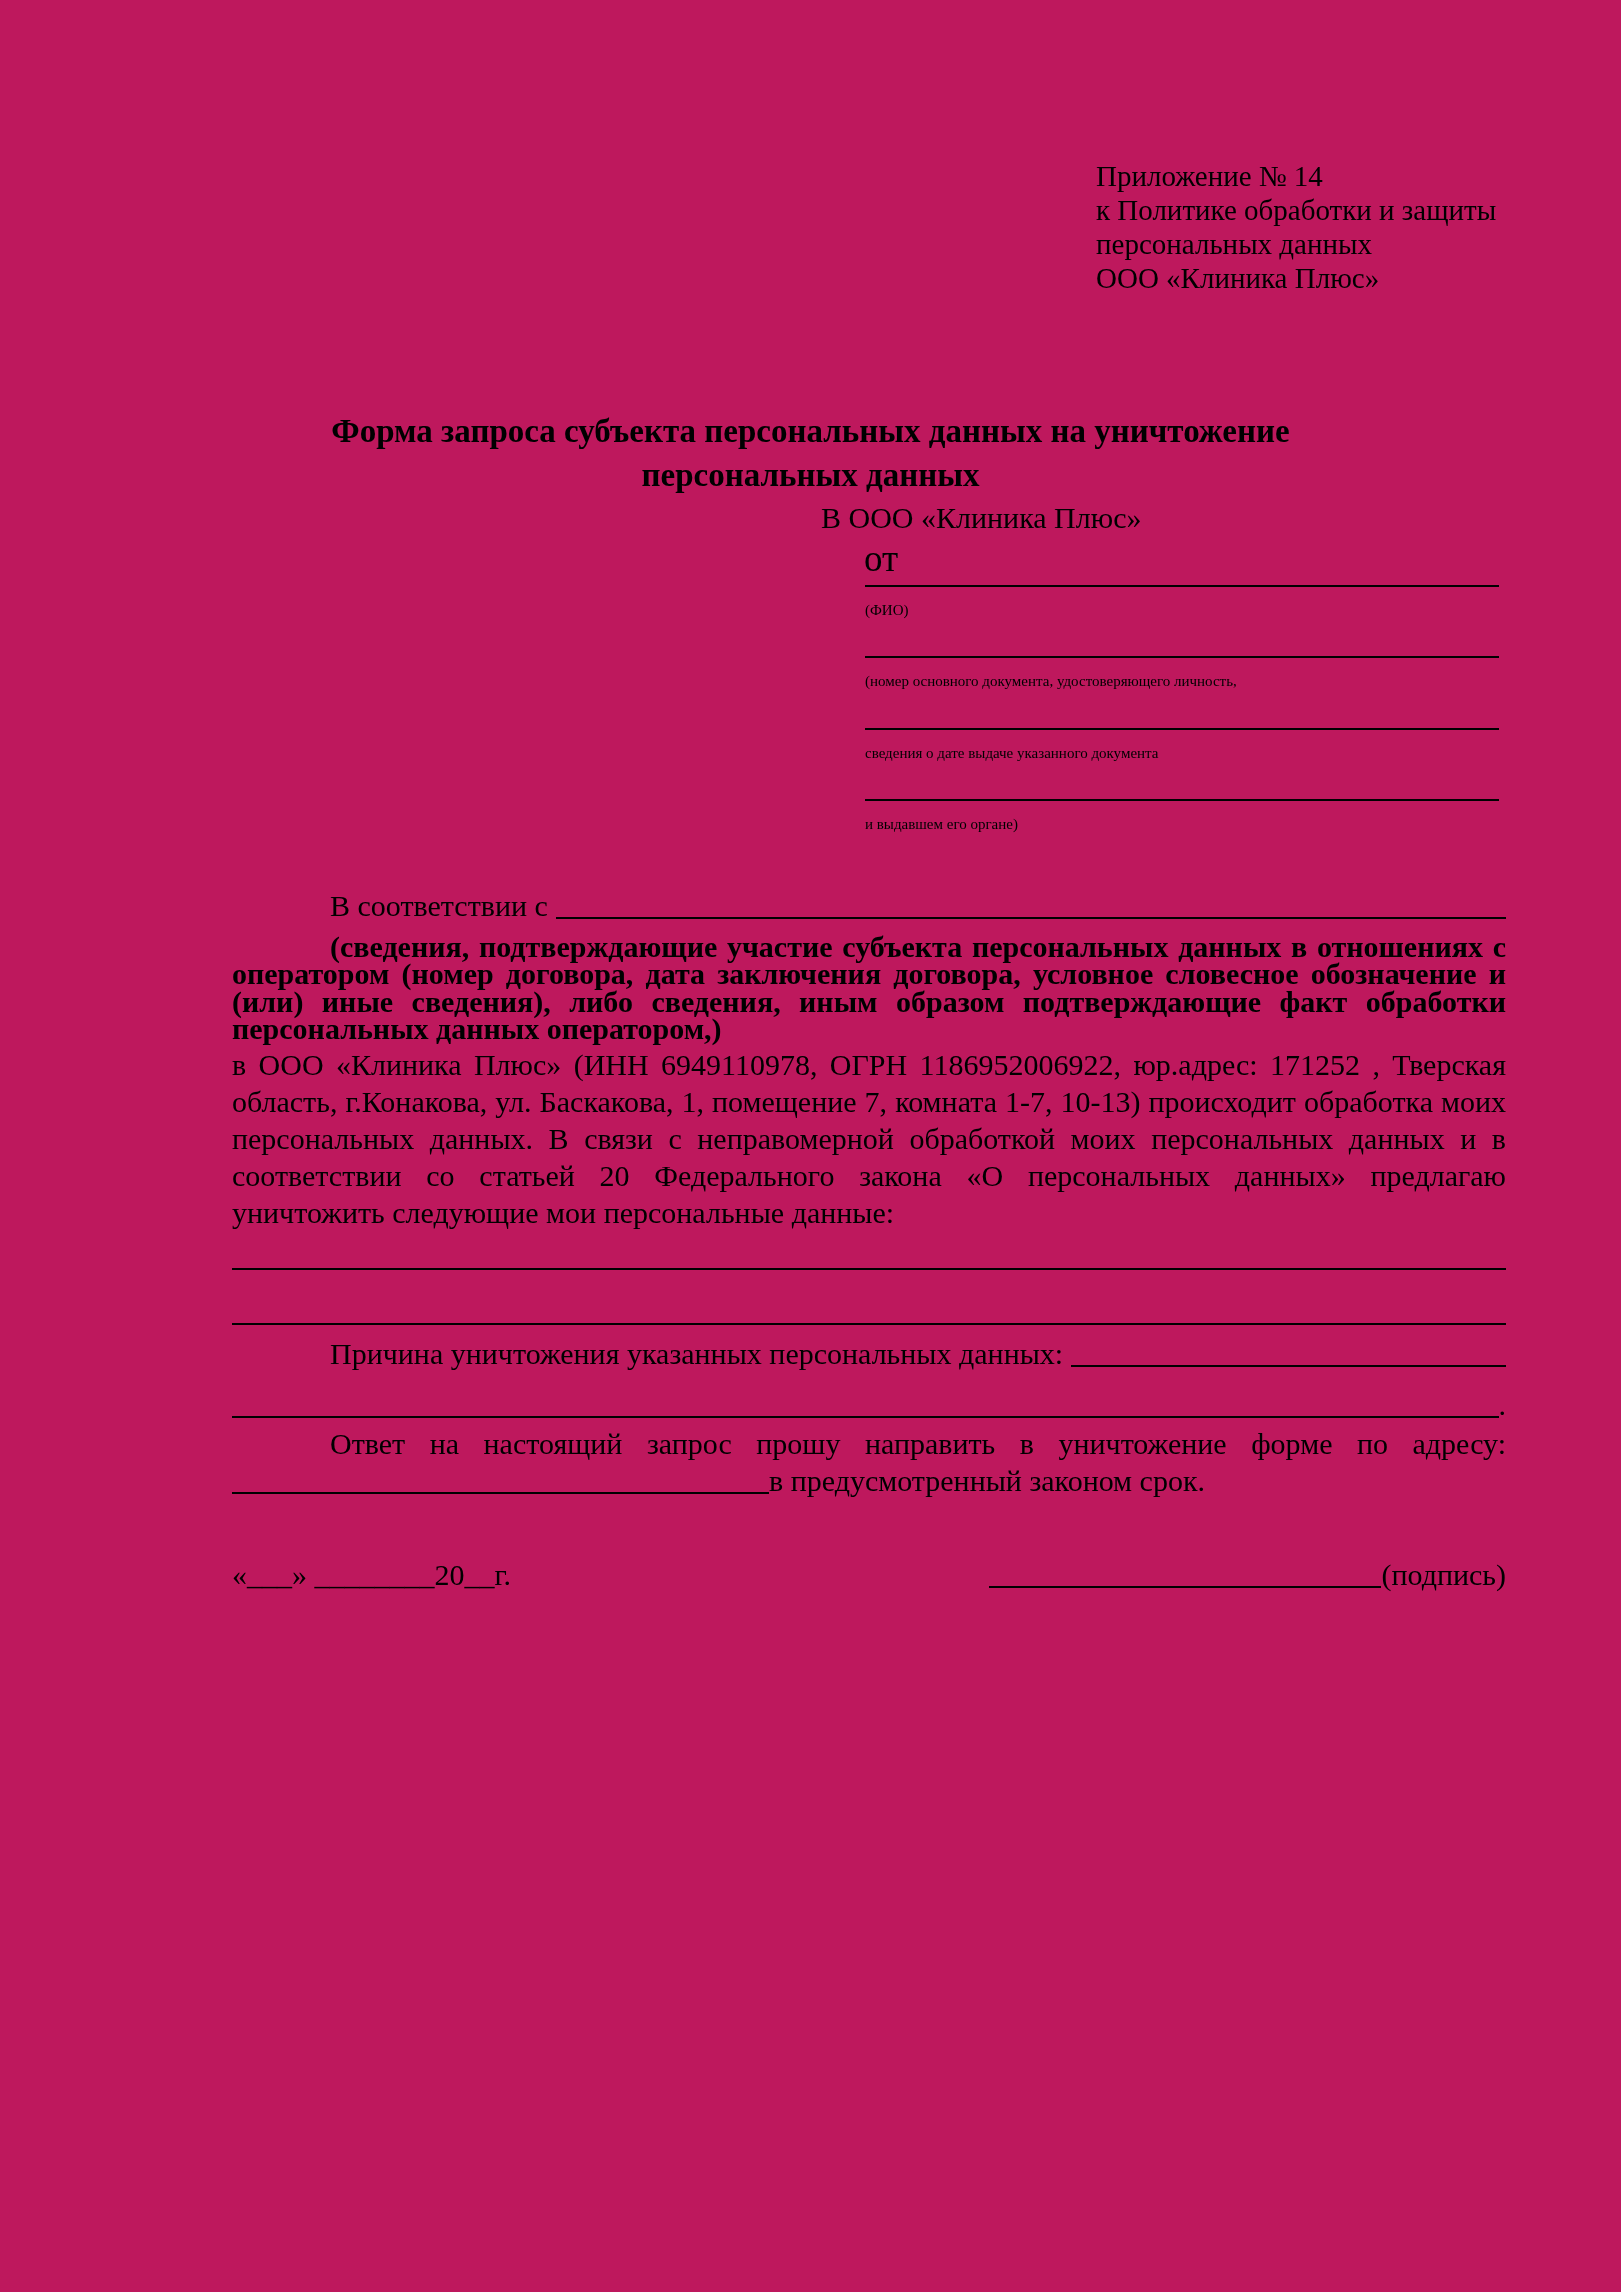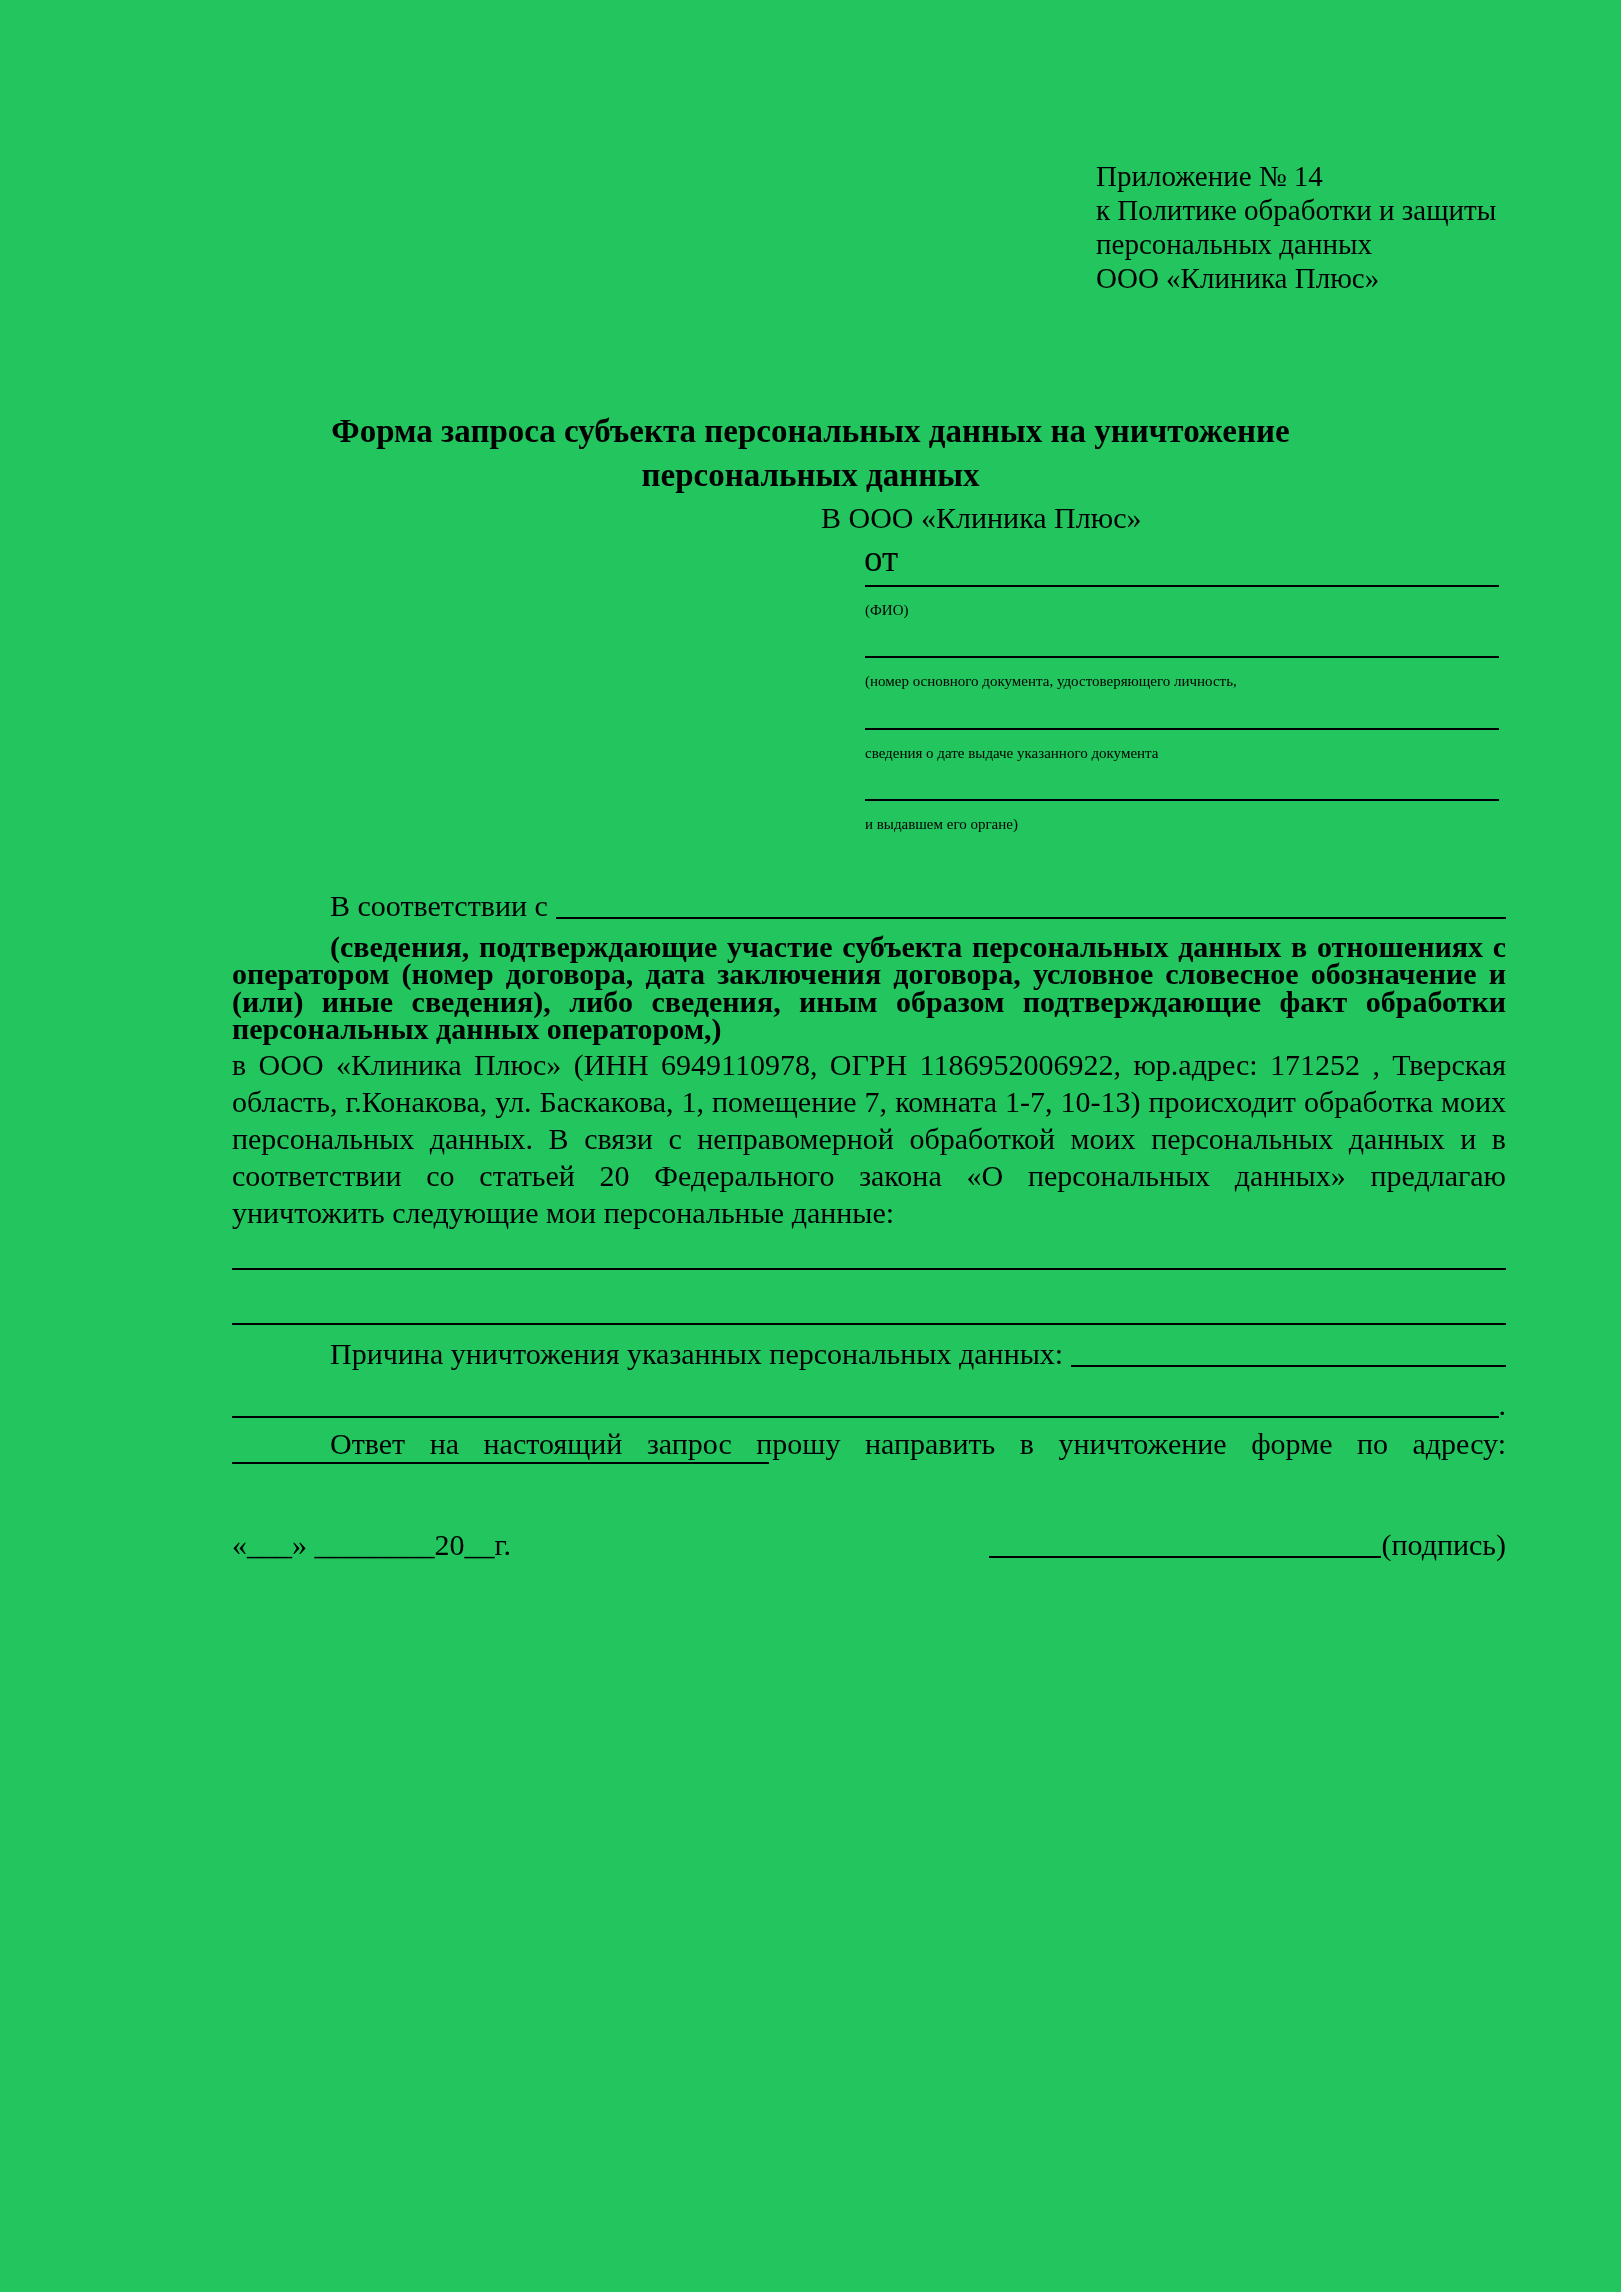--- a/index.html
+++ b/index.html
@@ -1,21 +1,21 @@
 <!DOCTYPE html>
 <html><head>
 <meta charset="utf-8">
 <style>
   * { margin:0; padding:0; box-sizing:border-box; }
   html,body { background:#ffffff; }
   .page {
     position:relative;
     width:1621px;
     height:2293px;
-    background:#22c55e;
+    background:#be185d;
     color:#000000;
     font-family:"Liberation Serif","DejaVu Serif",serif;
     overflow:hidden;
   }
   
   .header-block {
     padding-top:159px;
     margin-left:1096px;
     font-size:29px;
     line-height:34px;
@@ -147,20 +147,21 @@
 
     <div class="period-row">
       <span class="fill"></span>
       <span class="dot">.</span>
     </div>
 
     <div class="reply-par">Ответ на настоящий запрос прошу направить в уничтожение форме по адресу:</div>
 
     <div class="reply-tail-row">
       <span class="tail-line"></span>
+      <span class="tail-text">в предусмотренный законом срок.</span>
     </div>
 
     <div class="date-sign-row">
       <span class="date-left">«___» ________20__г.</span>
       <span class="sign-right">
         <span class="sig-line"></span>
         <span class="sig-cap">(подпись)</span>
       </span>
     </div>
 

